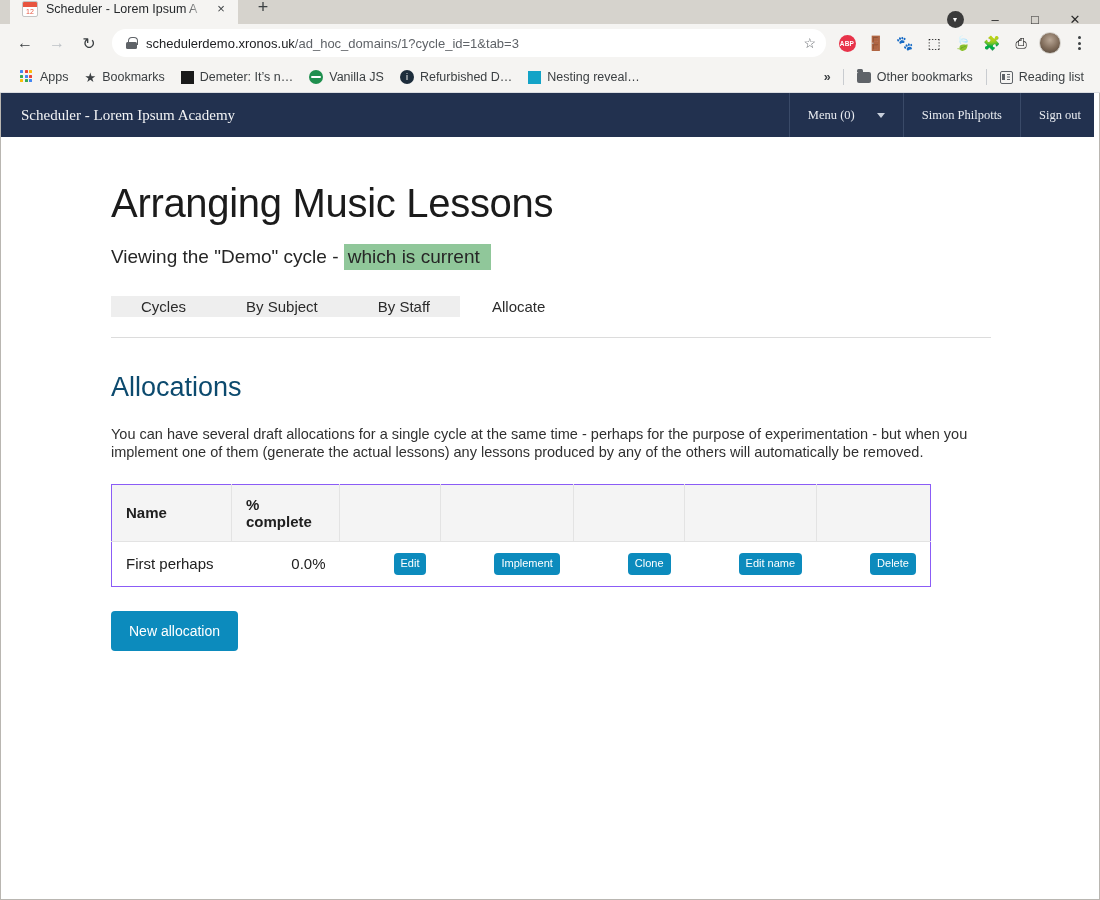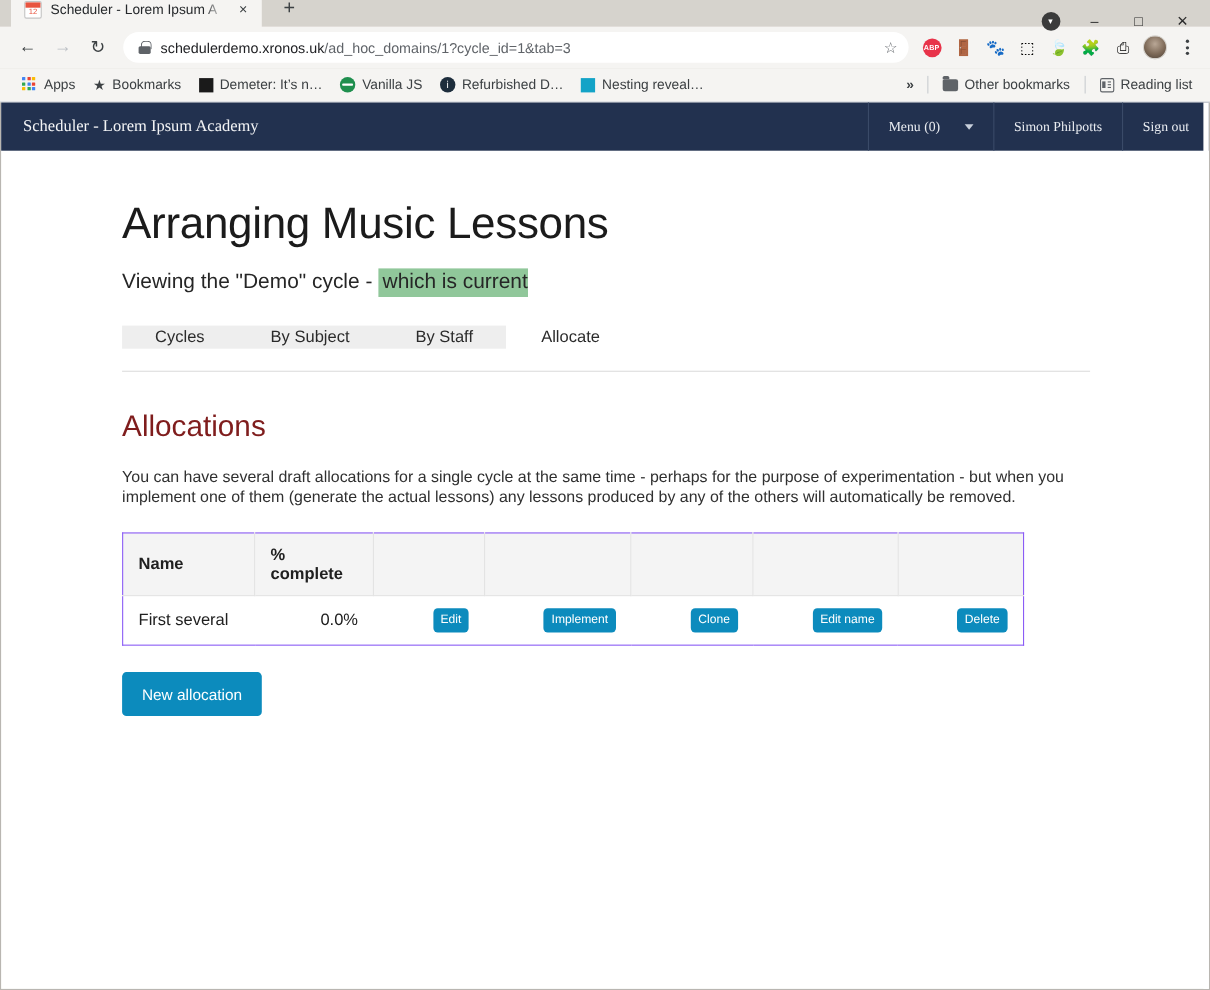--- a/index.html
+++ b/index.html
@@ -322,21 +322,21 @@
     margin: 44px 0 0 0;
     letter-spacing: -0.3px;
   }
   .subtitle {
     font-size: 19px;
     color: #262626;
     margin: 20px 0 0 0;
   }
   .hl-current {
     background: #90c79a;
-    padding: 2px 0 3px 4px;
+    padding: 2px 11px 3px 4px;
     text-align: right;
   }
 
   .tabs-wrap { margin-top: 28px; display: flex; }
   .tabs-bg {
     background: #eeeeee;
     display: flex;
     align-items: stretch;
   }
   .tab-item {
@@ -352,21 +352,21 @@
   hr.divider {
     border: none;
     border-top: 1px solid #dcdcdc;
     margin: 20px 0 0 0;
     width: 880px;
   }
 
   h2.section-title {
     font-size: 27px;
     font-weight: 400;
-    color: #7f1d1d;
+    color: #0c4a6e;
     margin: 34px 0 0 0;
   }
   p.section-desc {
     font-size: 14.5px;
     color: #303030;
     line-height: 1.27;
     margin: 22px 0 0 0;
     width: 870px;
   }
 
@@ -576,21 +576,21 @@
               <th class="num">% complete</th>
               <th class="blank"></th>
               <th class="blank"></th>
               <th class="blank"></th>
               <th class="blank"></th>
               <th class="blank"></th>
             </tr>
           </thead>
           <tbody>
             <tr>
-              <td class="c-name">First several</td>
+              <td class="c-name">First perhaps</td>
               <td class="c-pct">0.0%</td>
               <td class="c-btn">
                 <button class="btn-xs">Edit</button>
               </td>
               <td class="c-btn">
                 <button class="btn-xs">Implement</button>
               </td>
               <td class="c-btn">
                 <button class="btn-xs">Clone</button>
               </td>

